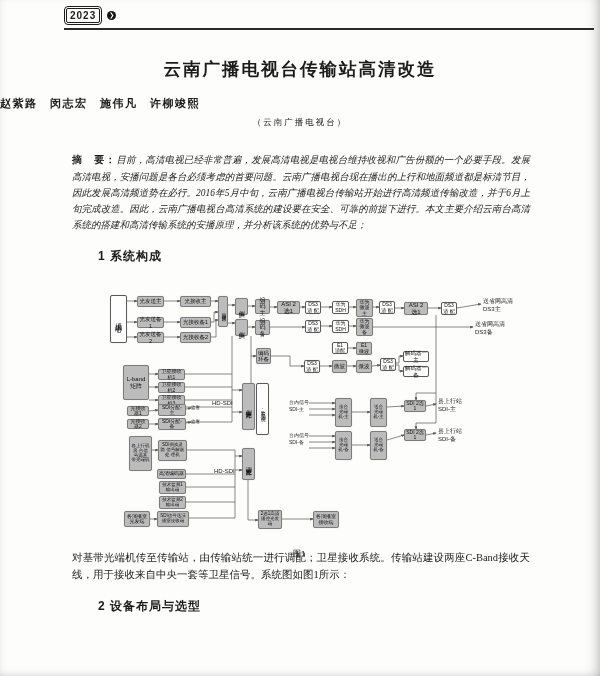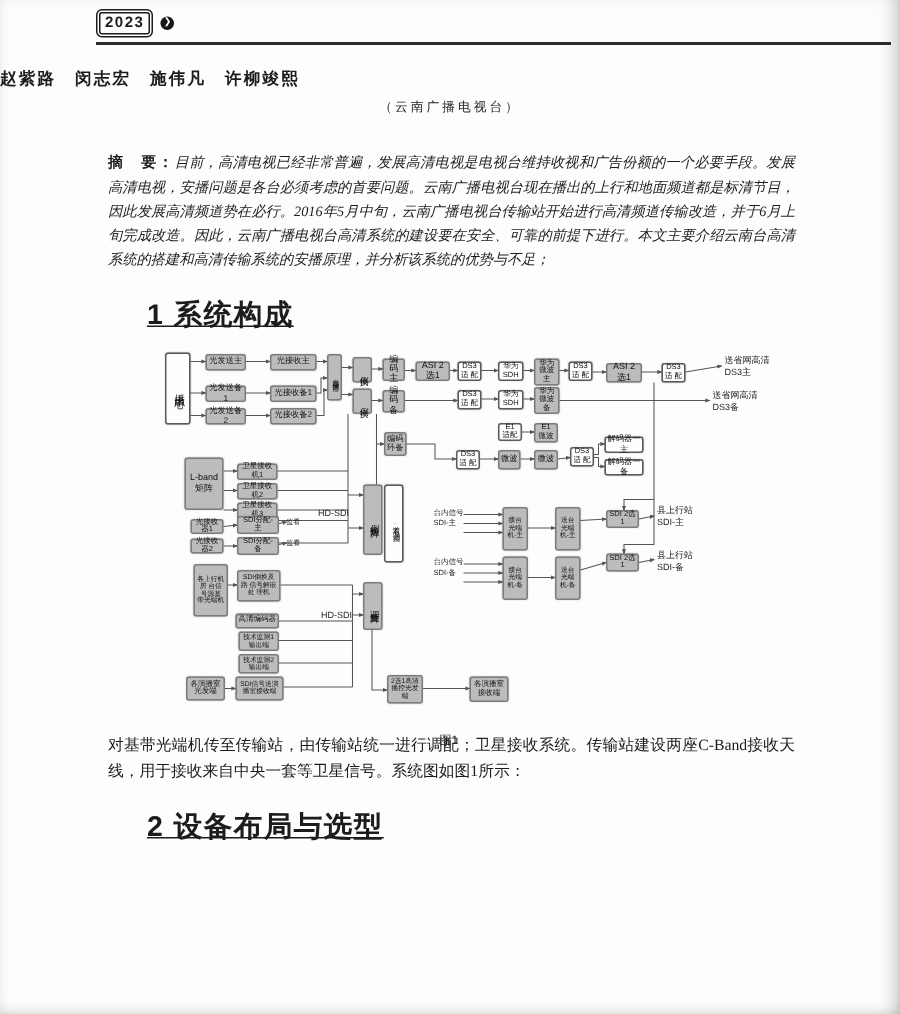--- a/index.html
+++ b/index.html
@@ -44,22 +44,22 @@
   .content{padding:0 70px 0 72px;}
   .abstract{
     margin-top:23px;font-size:9.5px;line-height:16px;text-align:justify;font-style:italic;
   }
   .abstract .lbl, .kw .lbl{
     font-style:normal;font-weight:bold;font-size:10px;
     font-family:Liberation Mono, monospace;letter-spacing:1px;
   }
   .kw{font-size:9.5px;font-style:italic;line-height:16px;margin-top:1px;}
   h2.sec{
-    font-size:19px;font-weight:bold;margin:15px 0 7px 26px;
-    font-family:"Liberation Sans","DejaVu Sans",sans-serif;letter-spacing:1px;text-decoration:underline;
+    font-size:12px;font-weight:bold;margin:15px 0 25px 26px;
+    font-family:"Liberation Sans","DejaVu Sans",sans-serif;letter-spacing:1px;
   }
   p.body{font-size:10.5px;line-height:16.5px;text-align:justify;margin:0;}
   p.ind{text-indent:2em;}
   
   #diagram{
     position:relative;width:482px;height:257px;margin:5px 0 3px 13px;
     font-family:"Liberation Sans","DejaVu Sans",sans-serif;
   }
   #diagram svg{position:absolute;left:0;top:0;}
   .dnode{
@@ -79,20 +79,21 @@
 </head>
 <body>
 
 <div id="page">
 
   <div class="hdr">
     <span class="badge">2023</span>
     <span class="circle-icon">❯</span>
   </div>
 
+  <div class="title">云南广播电视台传输站高清改造</div>
   <div class="authors">赵紫路　闵志宏　施伟凡　许柳竣熙</div>
   <div class="affil">（云南广播电视台）</div>
 
   <div class="content">
 
     <div class="abstract"><span class="lbl">摘　要：</span><span>目前，高清电视已经非常普遍，发展高清电视是电视台维持收视和广告份额的一个必要手段。发展高清电视，安播问题是各台必须考虑的首要问题。云南广播电视台现在播出的上行和地面频道都是标清节目，因此发展高清频道势在必行。2016年5月中旬，云南广播电视台传输站开始进行高清频道传输改造，并于6月上旬完成改造。因此，云南广播电视台高清系统的建设要在安全、可靠的前提下进行。本文主要介绍云南台高清系统的搭建和高清传输系统的安播原理，并分析该系统的优势与不足；</span></div>
 
 
     <h2 class="sec">1  系统构成</h2>
 

